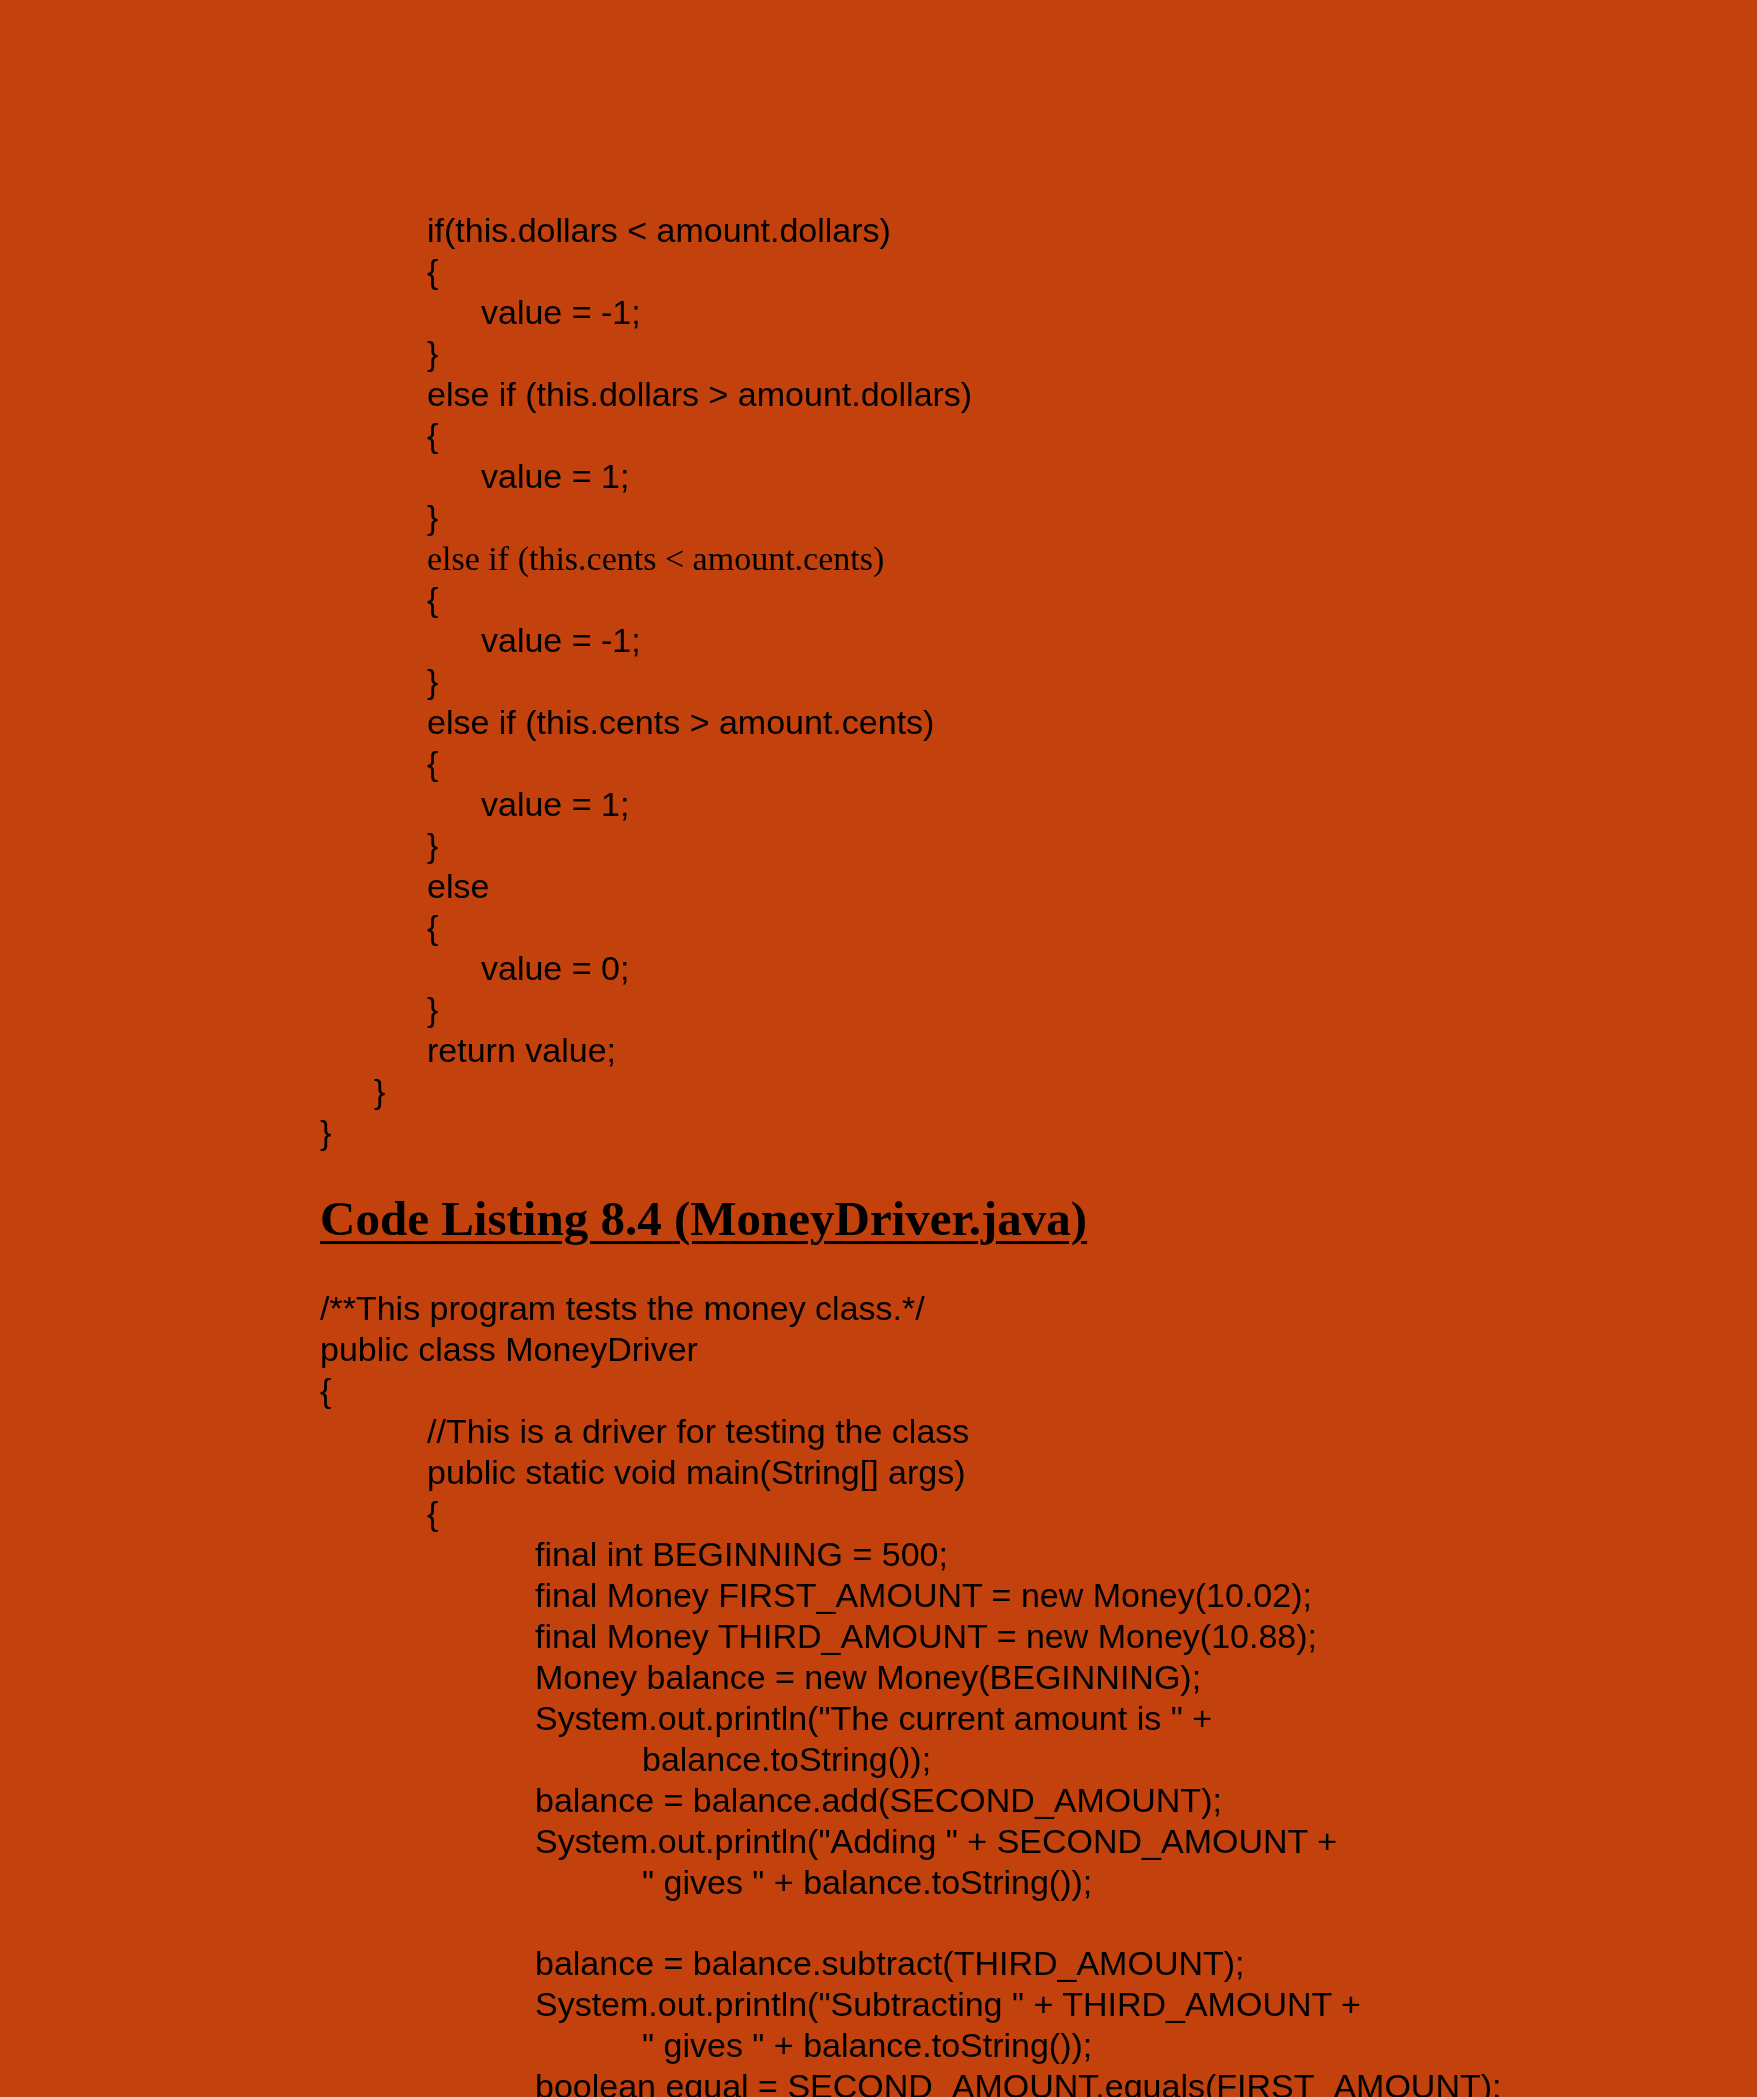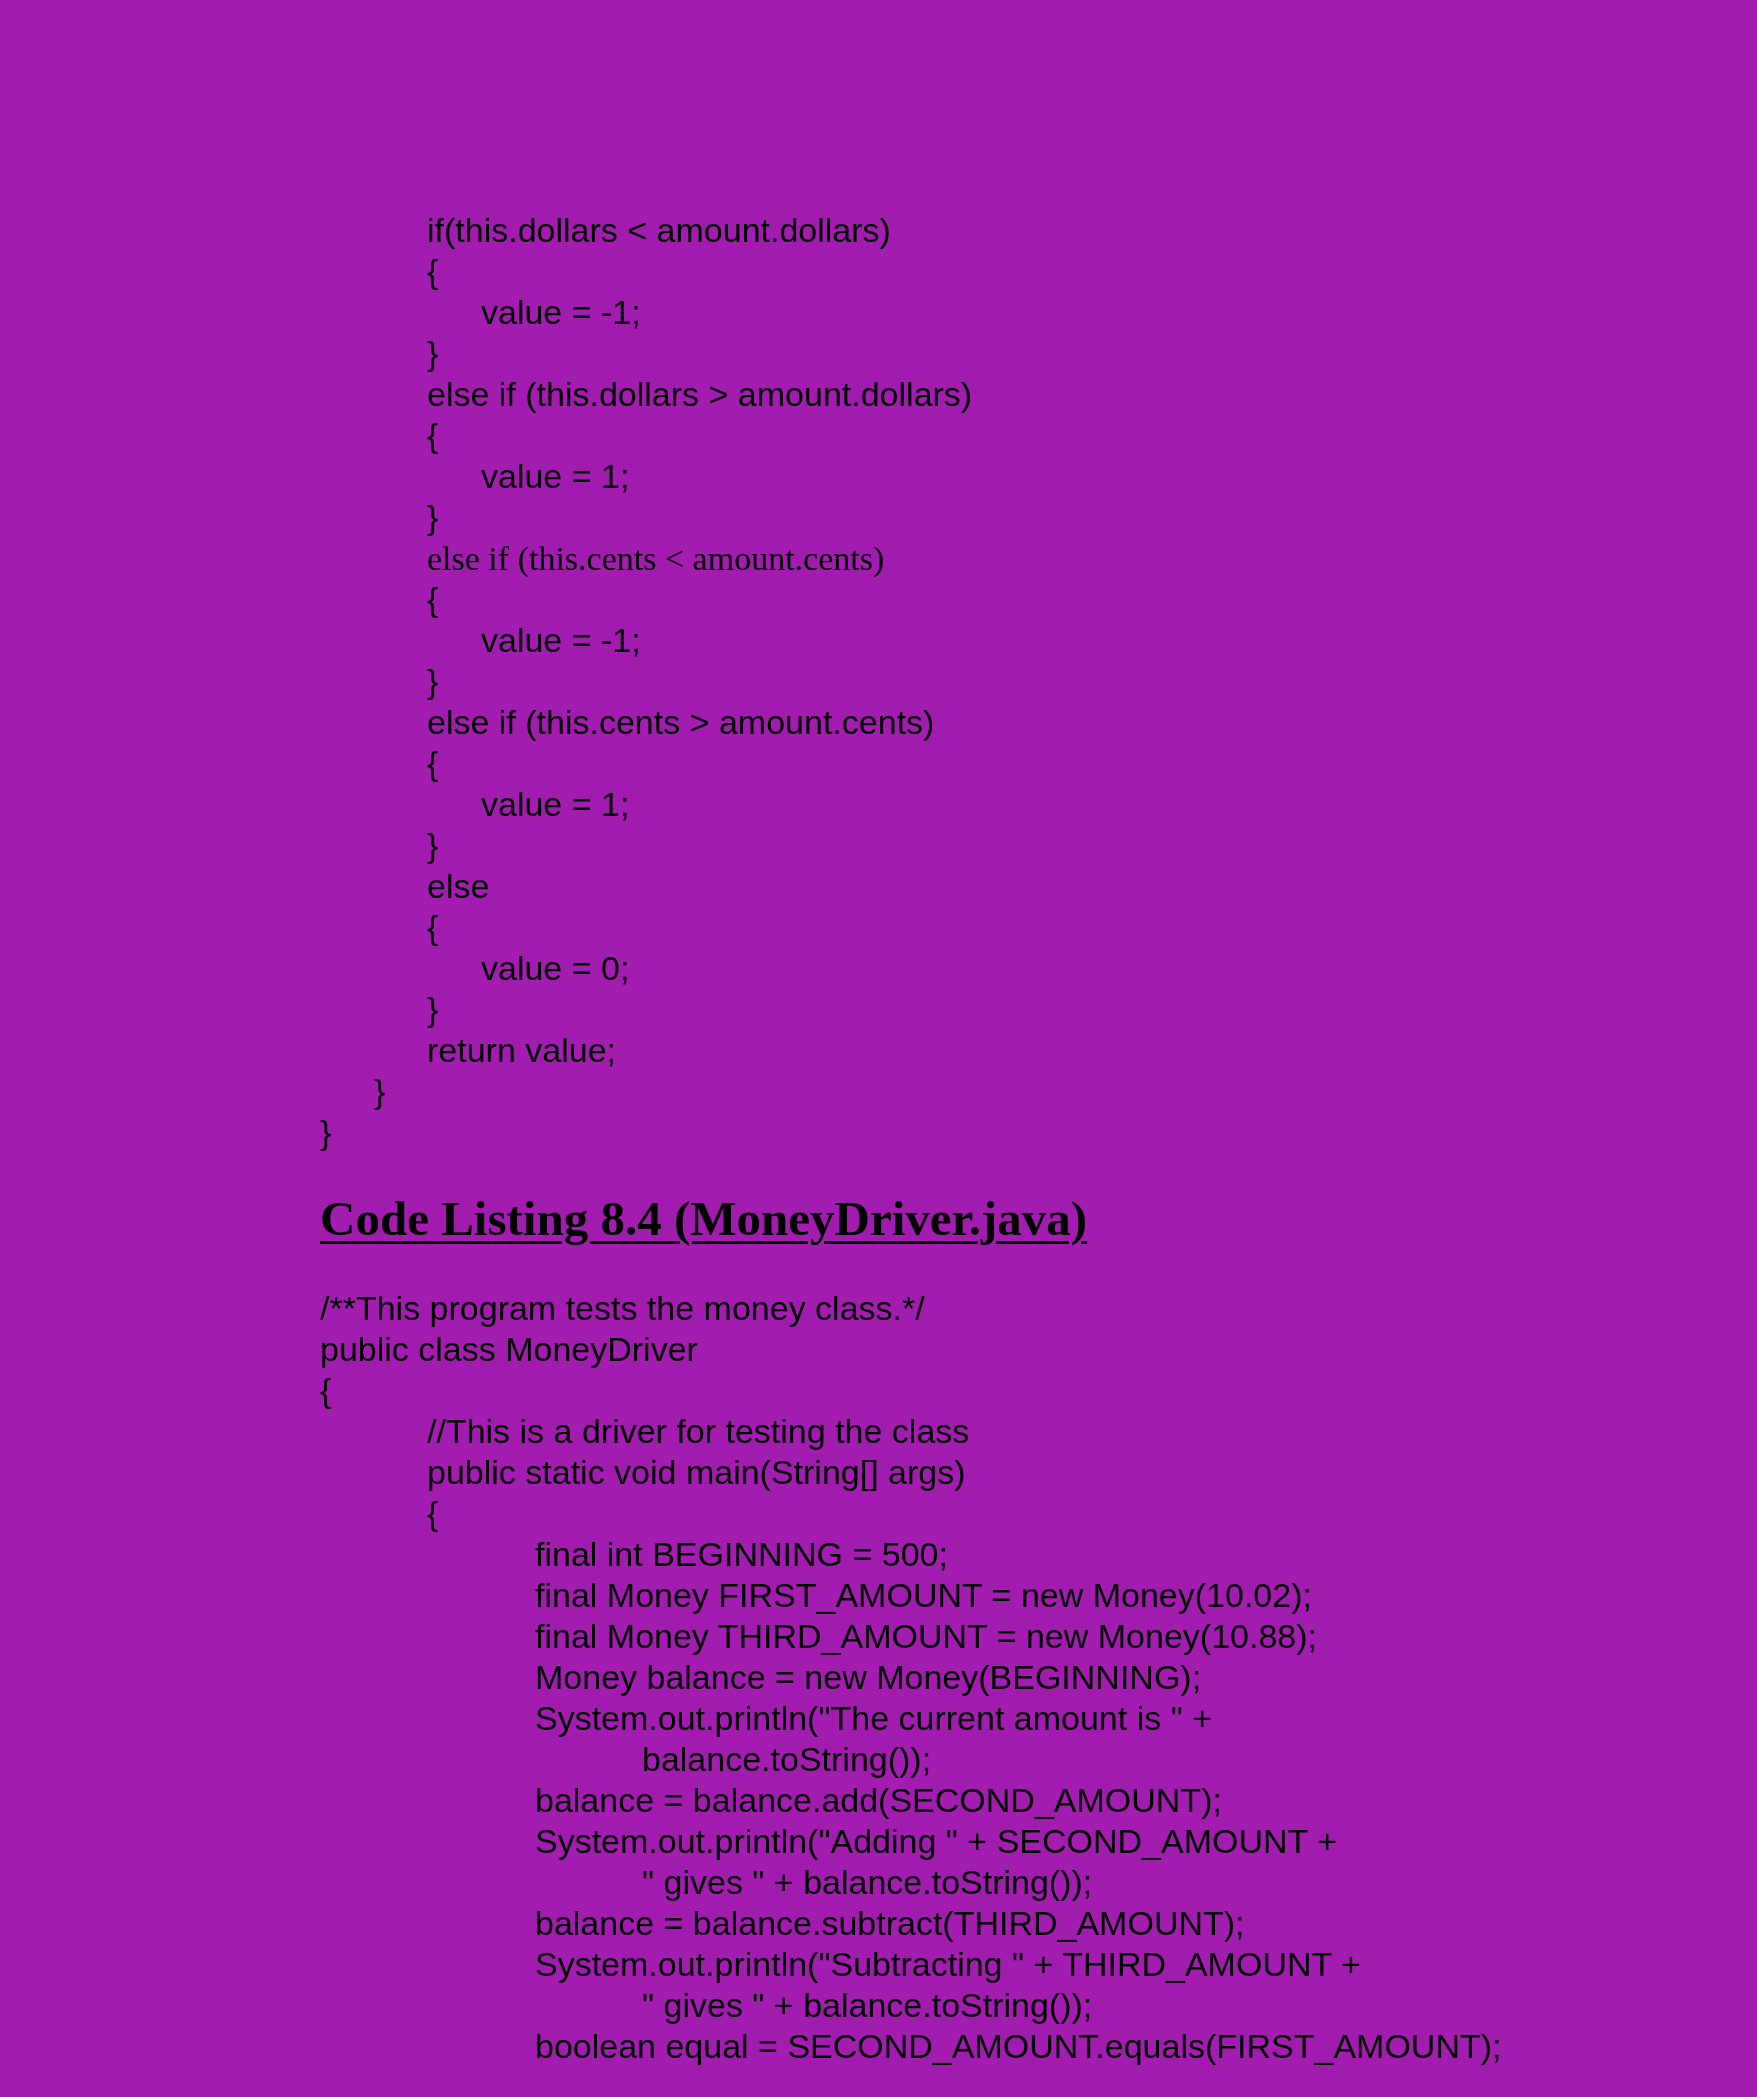--- a/index.html
+++ b/index.html
@@ -4,21 +4,21 @@
 <style>
   html, body {
     margin: 0;
     padding: 0;
     background: #ffffff;
   }
   .page {
     position: relative;
     width: 1757px;
     height: 2097px;
-    background: #a21caf;
+    background: #c2410c;
     box-sizing: border-box;
     padding: 210px 83px 0 320px;
     overflow: hidden;
     color: #000000;
     font-family: "Liberation Sans", sans-serif;
     font-size: 34px;
   }
   .code-block {
     font-family: "Liberation Sans", sans-serif;
     font-size: 34px;
@@ -82,20 +82,20 @@
       <div class="code-line" style="padding-left: 107px;">{</div>
       <div class="code-line" style="padding-left: 215px;">final int BEGINNING = 500;</div>
       <div class="code-line" style="padding-left: 215px;">final Money FIRST_AMOUNT = new Money(10.02);</div>
       <div class="code-line" style="padding-left: 215px;">final Money THIRD_AMOUNT = new Money(10.88);</div>
       <div class="code-line" style="padding-left: 215px;">Money balance = new Money(BEGINNING);</div>
       <div class="code-line" style="padding-left: 215px;">System.out.println("The current amount is " +</div>
       <div class="code-line" style="padding-left: 322px;">balance.toString());</div>
       <div class="code-line" style="padding-left: 215px;">balance = balance.add(SECOND_AMOUNT);</div>
       <div class="code-line" style="padding-left: 215px;">System.out.println("Adding " + SECOND_AMOUNT +</div>
       <div class="code-line" style="padding-left: 322px;">" gives " + balance.toString());</div>
-      <div class="code-line" style="padding-left: 215px;">balance = balance.subtract(THIRD_AMOUNT);</div>
+      <div class="code-line" style="padding-left: 215px; margin-top: 40px;">balance = balance.subtract(THIRD_AMOUNT);</div>
       <div class="code-line" style="padding-left: 215px;">System.out.println("Subtracting " + THIRD_AMOUNT +</div>
       <div class="code-line" style="padding-left: 322px;">" gives " + balance.toString());</div>
       <div class="code-line" style="padding-left: 215px;">boolean equal = SECOND_AMOUNT.equals(FIRST_AMOUNT);</div>
     </div>
 
 </div>
 
 
 </body></html>

